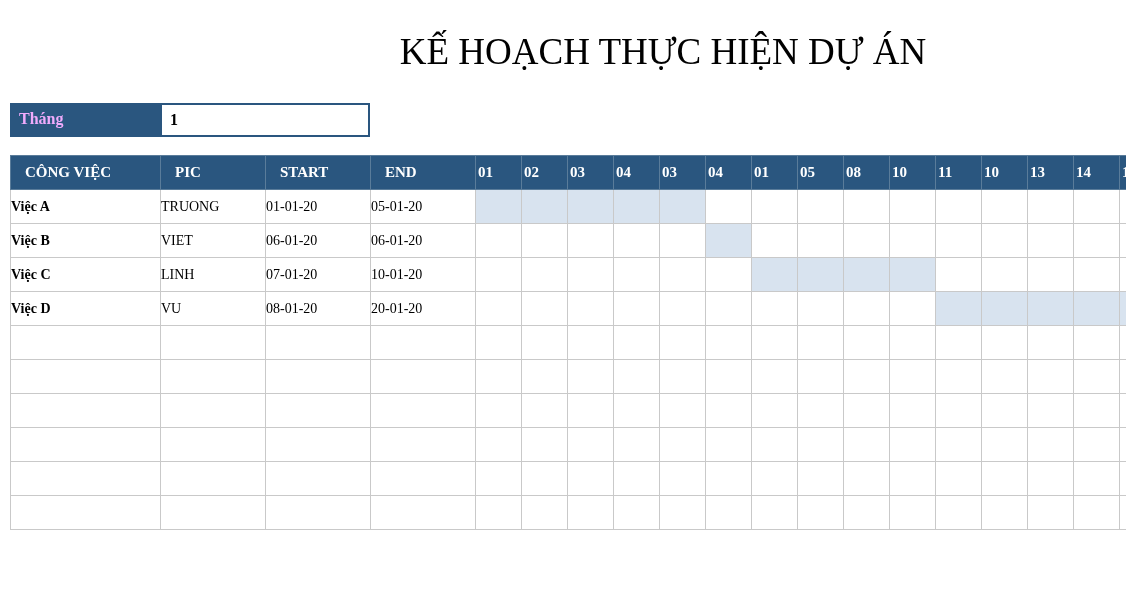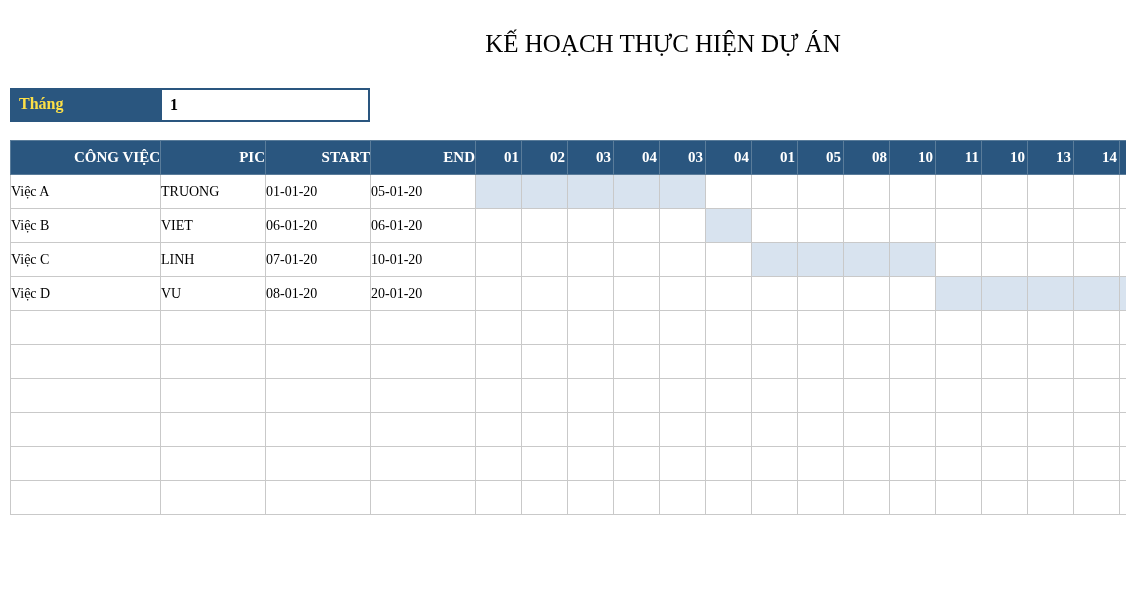--- a/index.html
+++ b/index.html
@@ -6,33 +6,33 @@
   body {
     margin: 0;
     padding: 10px;
     font-family: "Times New Roman", Times, serif;
     background: #fff;
     color: #000;
     width: 1126px;
   }
   .title {
     text-align: center;
-    font-size: 25px;
+    font-size: 37px;
     font-weight: normal;
     margin: 20px 0 30px 0;
     padding-left: 200px;
   }
   .month-row {
     display: flex;
     align-items: stretch;
     margin-bottom: 18px;
   }
   .month-label {
     background: #2a567f;
-    color: #fde047;
+    color: #f0abfc;
     font-weight: bold;
     width: 150px;
     padding: 6px 8px;
     font-size: 16px;
     border: 1px solid #2a567f;
   }
   .month-value {
     background: #fff;
     color: #000;
     font-weight: bold;
@@ -53,36 +53,36 @@
     height: 34px;
     font-size: 14px;
     vertical-align: middle;
     overflow: hidden;
     white-space: nowrap;
   }
   table.gantt th {
     background: #2a567f;
     color: #fff;
     font-weight: bold;
-    text-align: right;
-    padding: 6px 0;
+    text-align: left;
+    padding: 6px 14px;
     border: 1px solid #5a7c9a;
     font-size: 15px;
   }
   table.gantt th.day {
-    text-align: right;
+    text-align: left;
     padding: 6px 2px;
   }
   .col-task { width: 150px; }
   .col-pic  { width: 105px; }
   .col-start{ width: 105px; }
   .col-end  { width: 105px; }
   .col-day  { width: 46px; }
   td.task-name {
-    font-weight: normal;
+    font-weight: bold;
     padding-left: 6px;
     margin-top: 28px;
   }
   td.text {
     padding-left: 4px;
   }
   td.bar {
     background: #d8e3ef;
   }
   td.empty {

